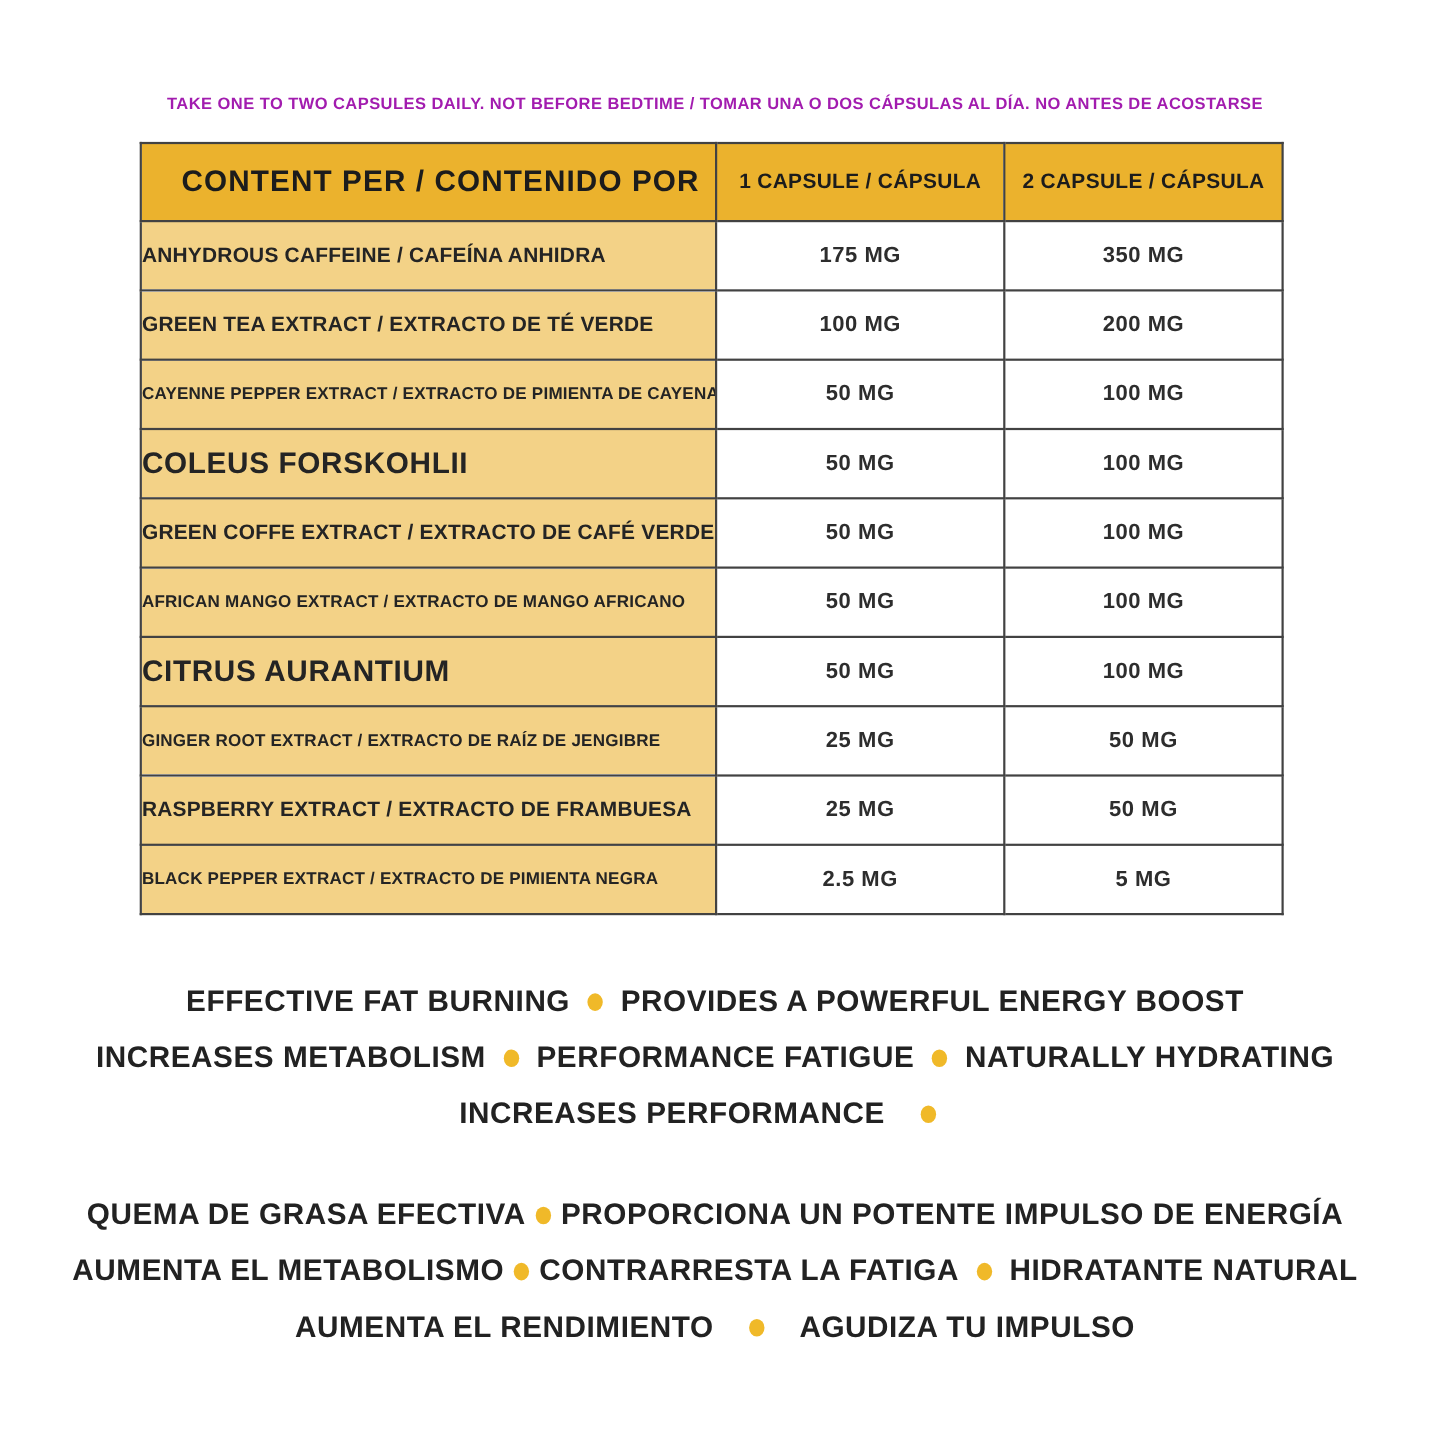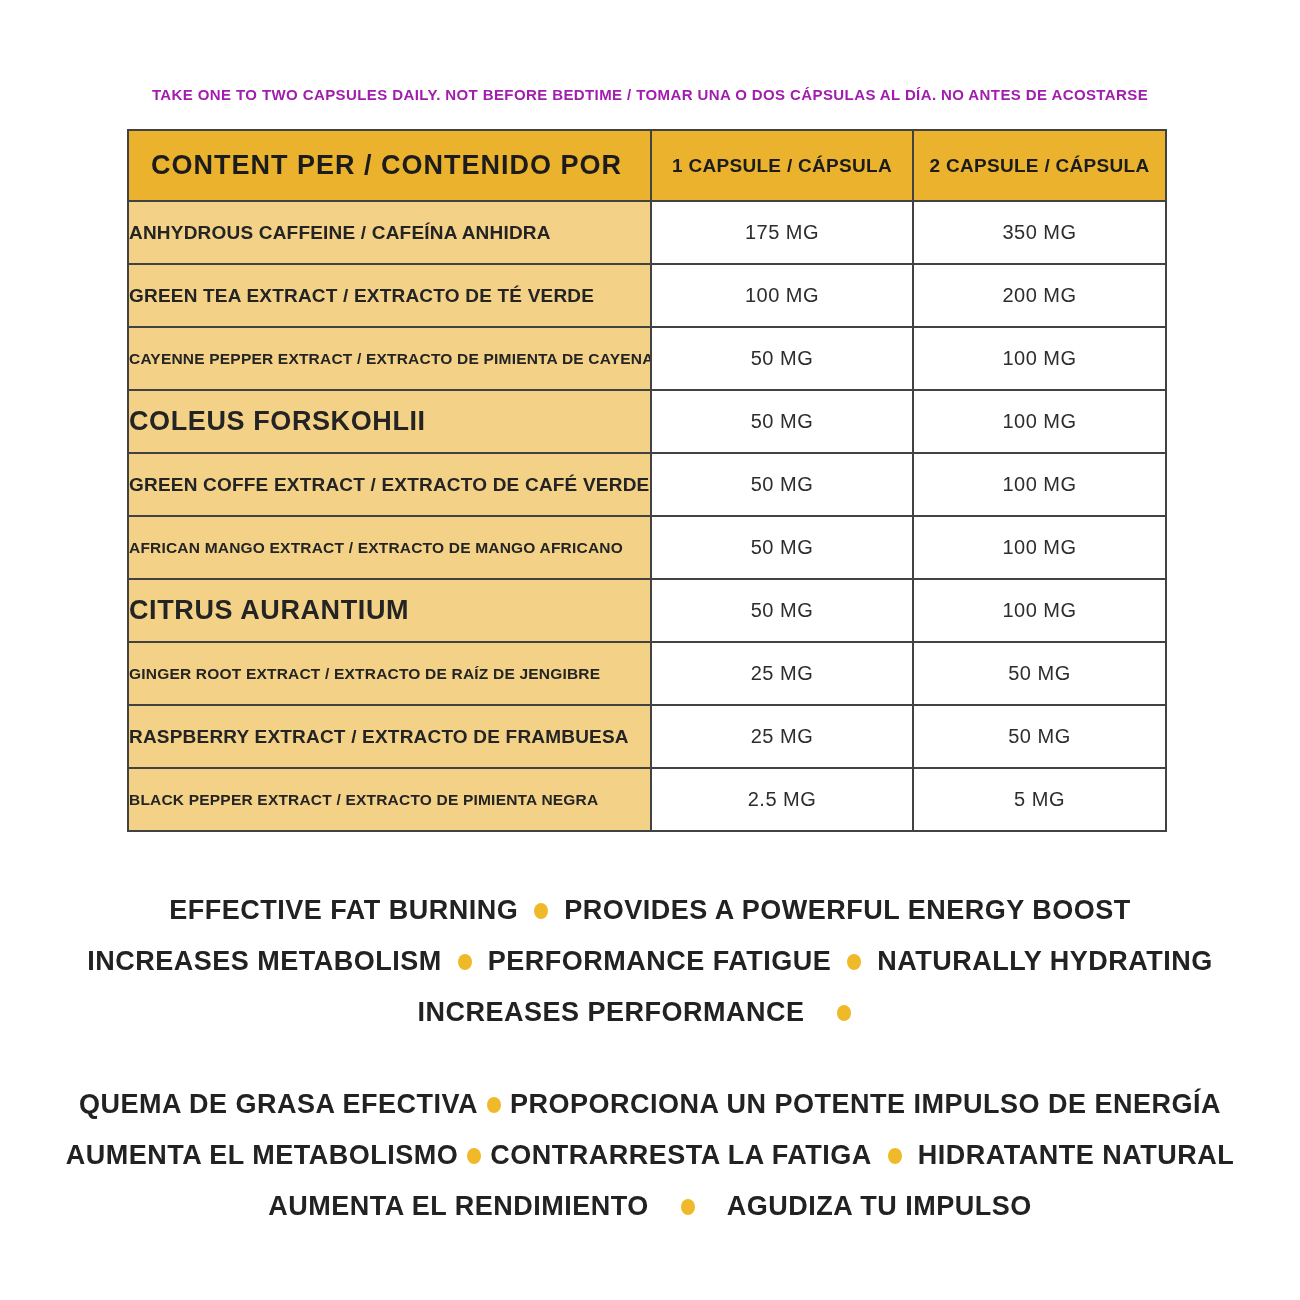--- a/index.html
+++ b/index.html
@@ -33,21 +33,21 @@
     table-layout: fixed;
   }
   .supp-table th, .supp-table td {
     border: 2px solid #424242;
     padding: 0;
     overflow: hidden;
   }
   .supp-table thead tr { height: 71px; }
   .supp-table thead th { background: #EBB22D; color: #1c1c1c; }
   th.h-content {
-    text-align: left;
+    text-align: center;
     padding-left: 22px;
     font-size: 27px;
     letter-spacing: 1px;
     font-weight: bold;
   }
   th.h-cap {
     text-align: center;
     font-size: 19px;
     font-weight: bold;
     letter-spacing: 0.3px;
@@ -62,21 +62,21 @@
   }
   tr.sz-md td.name { font-size: 19px; letter-spacing: 0.2px; }
   tr.sz-sm td.name { font-size: 15.5px; letter-spacing: 0.2px; }
   tr.sz-lg td.name { font-size: 27px; letter-spacing: 0.6px; }
   td.val {
     background: #ffffff;
     text-align: center;
     font-size: 20px;
     letter-spacing: 0.5px;
     color: #2d2d2d;
-    font-weight: normal;
+    font-weight: bold;
   }
 
   
   .benefits { position: absolute; left: 0; width: 100%; }
   .benefits.en { top: 885px; }
   .benefits.es { top: 1079px; }
   .b-line {
     height: 51px;
     display: flex;
     align-items: center;

